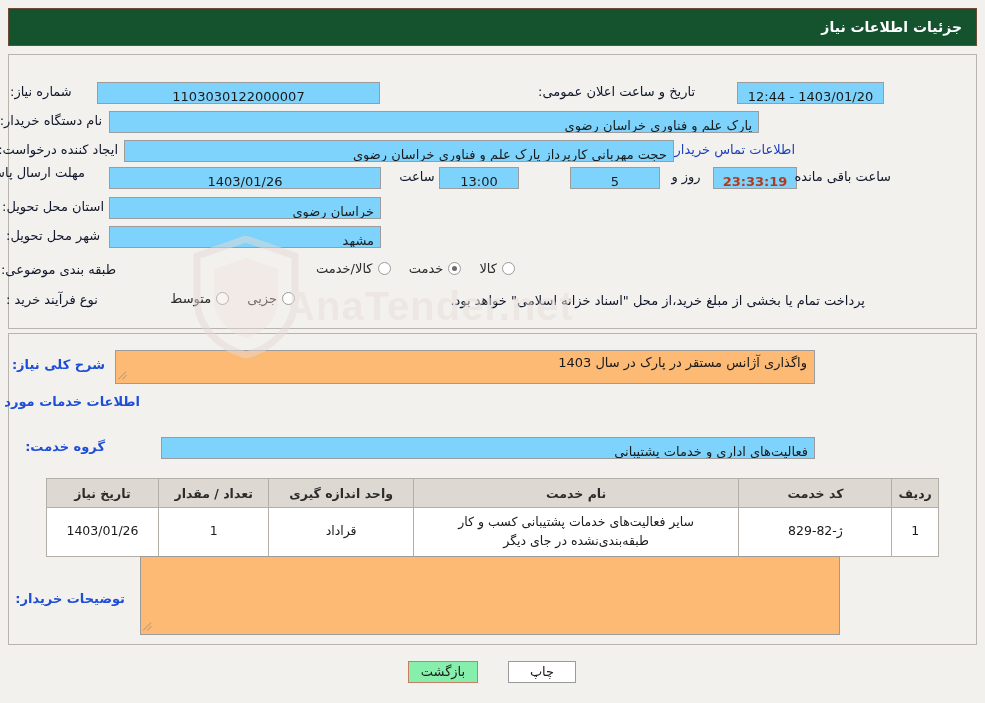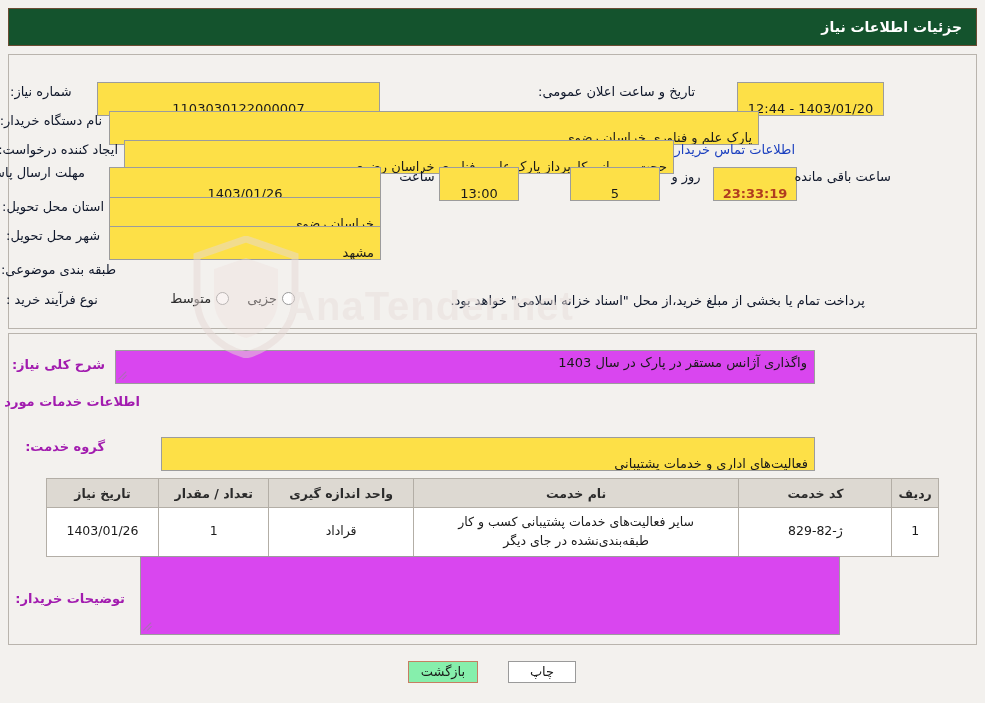--- a/index.html
+++ b/index.html
@@ -56,26 +56,26 @@
   .watermark .wm-shield{
     position:absolute;left:42px;top:4px;width:108px;height:122px;
   }
 
   .lbl{
     position:absolute;text-align:left;font-size:13px;color:#0f172a;
     white-space:nowrap;
   }
   .fld{
     position:absolute;
-    background:#fde047;
+    background:#7dd3fc;
     border:1px solid #9c9c9c;
     box-sizing:border-box;
     height:22px;line-height:20px;
     font-size:13px;color:#1a1a1a;
-    padding:16px 6px;
+    padding:4px 6px;
     overflow:hidden;white-space:nowrap;
   }
   .fld.center{text-align:center;}
   .fld.right{text-align:right;}
   .link{
     position:absolute;color:#1a3fbf;font-size:13px;white-space:nowrap;
     text-decoration:none;cursor:pointer;
   }
   .radio-wrap{position:absolute;white-space:nowrap;}
   .radio{
@@ -83,24 +83,24 @@
     border:1px solid #9a9a9a;background:#fff;vertical-align:-2px;
     box-sizing:border-box;position:relative;
   }
   .radio.on:after{
     content:"";position:absolute;left:3px;top:3px;width:5px;height:5px;
     border-radius:50%;background:#6b6b6b;
   }
   .radio-label{font-size:13px;margin-right:5px;margin-left:14px;color:#2c2c2c;}
 
   .sect-title{
-    position:absolute;font-size:13px;font-weight:bold;color:#a21caf;white-space:nowrap;
+    position:absolute;font-size:13px;font-weight:bold;color:#1d4ed8;white-space:nowrap;
   }
   .textarea{
-    position:absolute;background:#d946ef;border:1px solid #9c9c9c;
+    position:absolute;background:#fdba74;border:1px solid #9c9c9c;
     box-sizing:border-box;
     font-size:13px;color:#1a1a1a;padding:4px 7px;text-align:right;
     overflow:hidden;
   }
   .resizer{
     position:absolute;width:10px;height:10px;left:2px;bottom:2px;
     opacity:.55;
   }
   .resizer:before{
     content:"";position:absolute;left:0;top:8px;width:11px;height:1px;
@@ -185,20 +185,25 @@
   <div class="fld center" style="right:188px;top:167px;width:84px;color:#b03c1f;font-weight:bold;">23:33:19</div>
   <div class="lbl" style="right:94px;top:169px;width:90px;text-align:center;">ساعت باقی مانده</div>
 
   <div class="lbl" style="right:881px;top:199px;width:98px;">استان محل تحویل:</div>
   <div class="fld right" style="right:604px;top:197px;width:272px;">خراسان رضوی</div>
 
   <div class="lbl" style="right:881px;top:228px;width:98px;">شهر محل تحویل:</div>
   <div class="fld right" style="right:604px;top:226px;width:272px;">مشهد</div>
 
   <div class="lbl" style="right:869px;top:262px;width:110px;">طبقه بندی موضوعی:</div>
+  <div class="radio-wrap" style="right:470px;top:261px;">
+    <span class="radio"></span><span class="radio-label">کالا</span>
+    <span class="radio on"></span><span class="radio-label">خدمت</span>
+    <span class="radio"></span><span class="radio-label">کالا/خدمت</span>
+  </div>
 
   <div class="lbl" style="right:872px;top:292px;width:107px;">نوع فرآیند خرید :</div>
   <div class="radio-wrap" style="right:690px;top:291px;">
     <span class="radio"></span><span class="radio-label">جزیی</span>
     <span class="radio"></span><span class="radio-label">متوسط</span>
   </div>
   <div class="lbl" style="right:120px;top:293px;width:430px;text-align:right;">پرداخت تمام یا بخشی از مبلغ خرید،از محل "اسناد خزانه اسلامی" خواهد بود.</div>
 
   <div class="panel2"></div>
 

